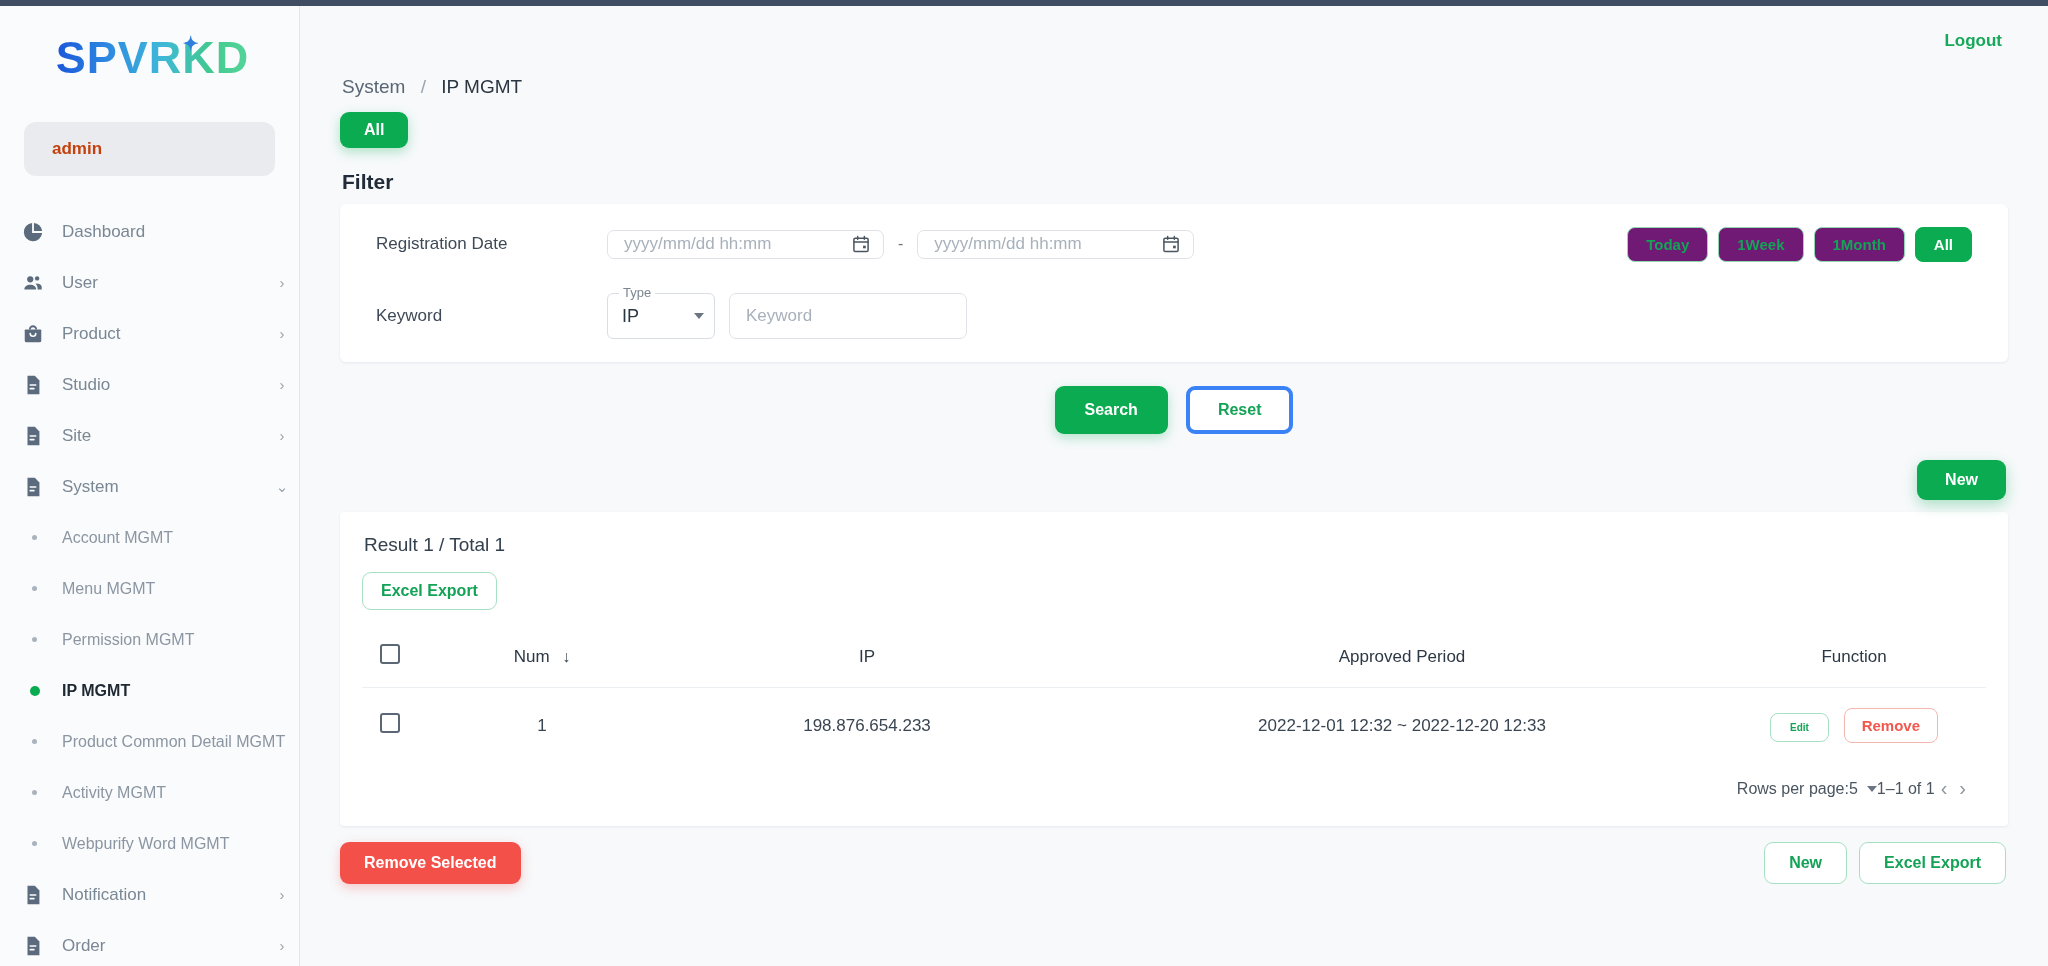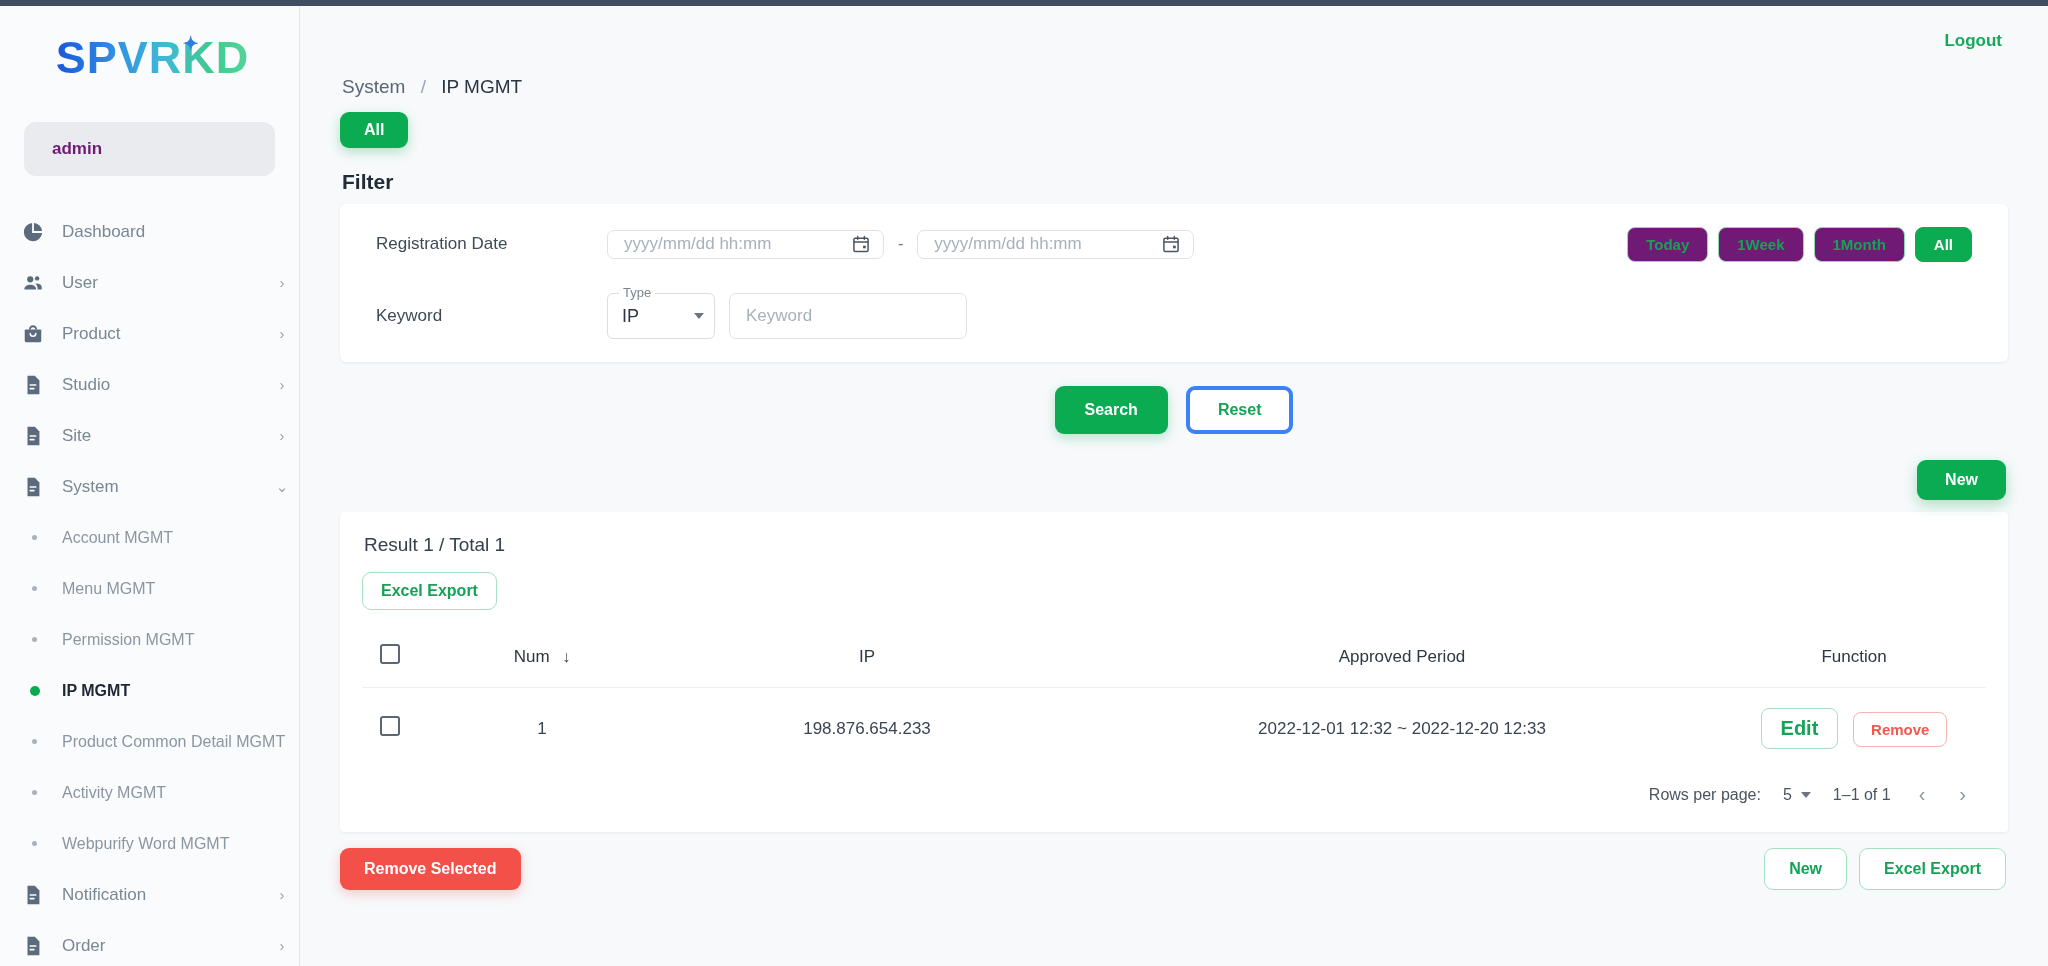--- a/index.html
+++ b/index.html
@@ -37,21 +37,21 @@
     position: absolute; left: 127px; top: 2px;
     color: #2f7fe0; -webkit-text-fill-color: #2f7fe0;
     font-size: 19px; line-height: 1;
   }
   .user-chip {
     margin: 12px 24px 0 24px;
     height: 54px; border-radius: 12px;
     background: #e9ebee;
     display: flex; align-items: center;
     padding-left: 28px;
-    font-size: 17px; color: #701a75; font-weight: bold;
+    font-size: 17px; color: #c2410c; font-weight: bold;
   }
   .nav { margin-top: 30px; }
   .nav-item {
     height: 51px; display: flex; align-items: center;
     padding-left: 22px; cursor: pointer;
     font-size: 17px; color: #7a8794;
   }
   .nav-item .ic { width: 40px; display: flex; align-items: center; }
   .nav-item .lbl { flex: 1; }
   .chev {
@@ -178,33 +178,33 @@
   .col-num { width: 220px; }
   .col-ip { width: 430px; }
   .col-period { width: 640px; }
   .chk {
     width: 20px; height: 20px; border: 2px solid #5b6774;
     border-radius: 3px; display: inline-block; cursor: pointer;
     background: #fff;
   }
   .sort-arrow { margin-left: 8px; color: #3b4652; font-size: 16px; }
   .btn-edit {
-    background: #fff; color: #14a356; font-weight: bold; font-size: 20px;
+    background: #fff; color: #14a356; font-weight: bold; font-size: 10px;
     padding: 8px 19px; border-radius: 8px; border: 1px solid #a6e0c2;
     cursor: pointer; margin-right: 10px;
   }
   .btn-remove {
     background: #fff; color: #f2584e; font-weight: bold; font-size: 15px;
     padding: 8px 17px; border-radius: 8px; border: 1px solid #f6b6b0;
     cursor: pointer;
   }
 
   .pager {
     display: flex; align-items: center; justify-content: flex-end;
-    gap: 22px; padding: 14px 14px 10px 0; font-size: 16px; color: #4a5560;
+    padding: 14px 14px 10px 0; font-size: 16px; color: #4a5560;
   }
   .rpp { display: flex; align-items: center; gap: 9px; cursor: pointer; }
   .pg-arrow { color: #8a949f; font-size: 20px; cursor: pointer; padding: 0 6px; }
 
   .bottom-row { display: flex; align-items: center; margin-top: 16px; }
   .btn-remove-sel {
     background: #f4504a; color: #fff; font-weight: bold; font-size: 16px;
     padding: 12px 24px; border-radius: 9px; border: none; cursor: pointer;
     box-shadow: 0 4px 12px rgba(244,80,74,.28);
   }

